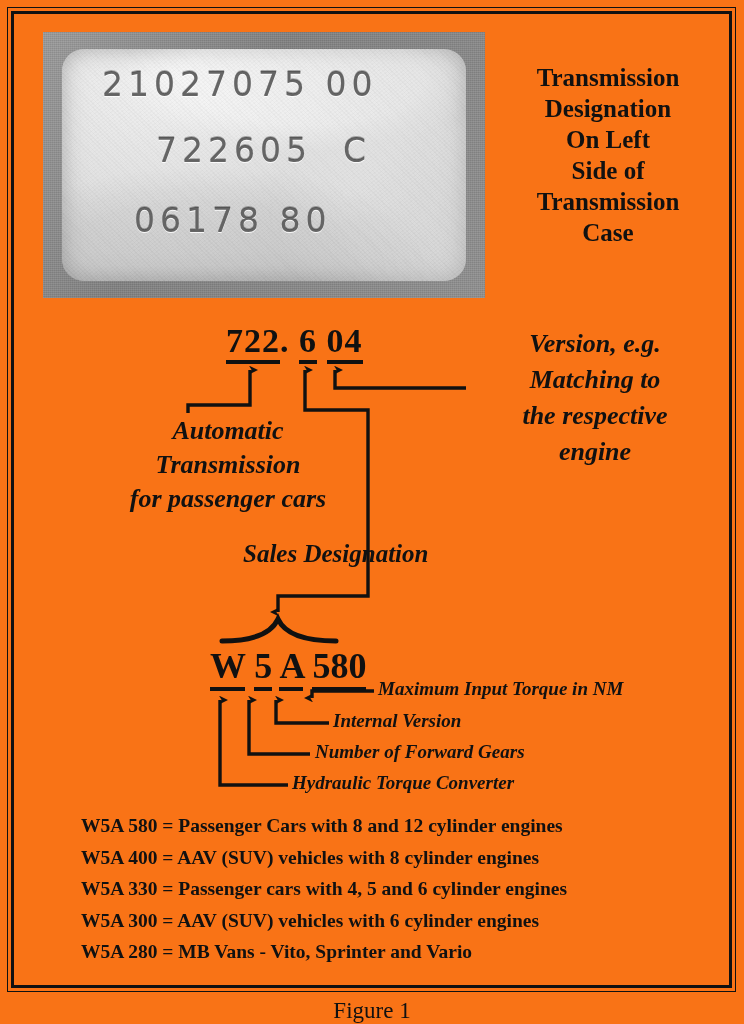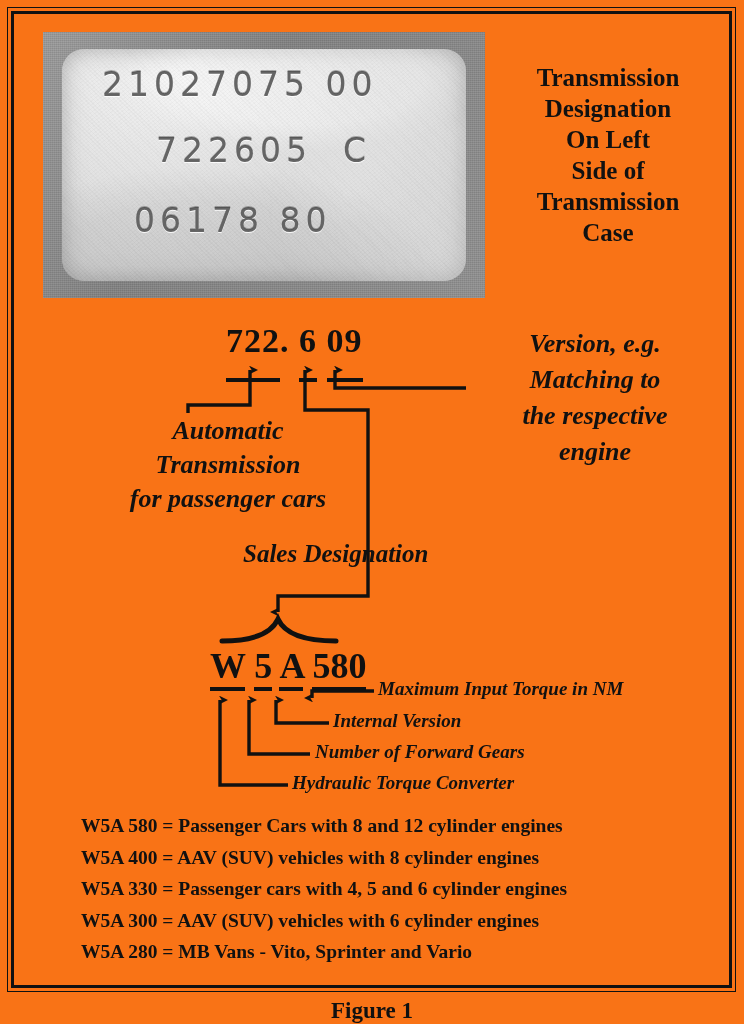--- a/index.html
+++ b/index.html
@@ -44,40 +44,40 @@
   .stamp-2{left:94px;top:82px;font-size:33px;}
   .stamp-3{left:72px;top:152px;font-size:33px;}
 
   
   .heading{position:absolute;left:500px;top:62px;width:216px;text-align:center;
            font-weight:bold;font-size:25px;line-height:31px;color:#111;}
 
   
   .numrow{position:absolute;left:226px;top:322px;font-weight:bold;font-size:34px;color:#111;
           letter-spacing:1px;white-space:pre;}
-  .numrow .u{border-bottom:4px solid #111;padding-bottom:19px;}
+  .numrow .u{border-bottom:4px solid #111;padding-bottom:1px;}
 
   
   .wrow{position:absolute;left:210px;top:645px;font-weight:bold;font-size:36px;color:#111;white-space:pre;}
   .wrow .u{border-bottom:4px solid #111;padding-bottom:1px;}
 
   
   .ann{position:absolute;font-weight:bold;font-style:italic;color:#111;}
   .ann-left{left:98px;top:414px;width:260px;text-align:center;font-size:26px;line-height:34px;}
   .ann-right{left:470px;top:326px;width:250px;text-align:center;font-size:26px;line-height:36px;}
   .ann-sales{left:228px;top:540px;font-size:25px;margin-left:15px;}
   .lbl{position:absolute;font-weight:bold;font-style:italic;color:#111;font-size:19px;white-space:nowrap;}
 
   
   .legend{position:absolute;left:62px;top:810px;width:640px;}
   .legend div{font-weight:bold;font-size:19.5px;color:#111;line-height:31.5px;white-space:nowrap;margin-left:19px;}
 
   
   .caption{position:absolute;left:0;top:998px;width:744px;text-align:center;
-           font-weight:bold;font-size:23px;color:#111;}
+           font-weight:normal;font-size:23px;color:#111;}
 
   svg.overlay{position:absolute;left:0;top:0;width:744px;height:1024px;pointer-events:none;}
 </style>
 </head>
 <body>
 
 <div class="page">
 
   <div class="frame-outer"></div>
   <div class="frame-inner"></div>
@@ -93,21 +93,21 @@
     </div>
   </div>
 
   <div class="heading" style="white-space:pre-line;">Transmission
 Designation
 On Left
 Side of
 Transmission
 Case</div>
 
-  <div class="numrow"><span class="u">722</span><span>. </span><span class="u">6</span><span> </span><span class="u">09</span></div>
+  <div class="numrow"><span class="u">722</span><span>. </span><span class="u">6</span><span> </span><span class="u">04</span></div>
 
   <div class="wrow"><span class="u">W</span> <span class="u">5</span> <span class="u">A</span> <span class="u">580</span></div>
 
   <div class="ann ann-left" style="white-space:pre-line;">Automatic
 Transmission
 for passenger cars</div>
   <div class="ann ann-right" style="white-space:pre-line;">Version, e.g.
 Matching to
 the respective
 engine</div>

